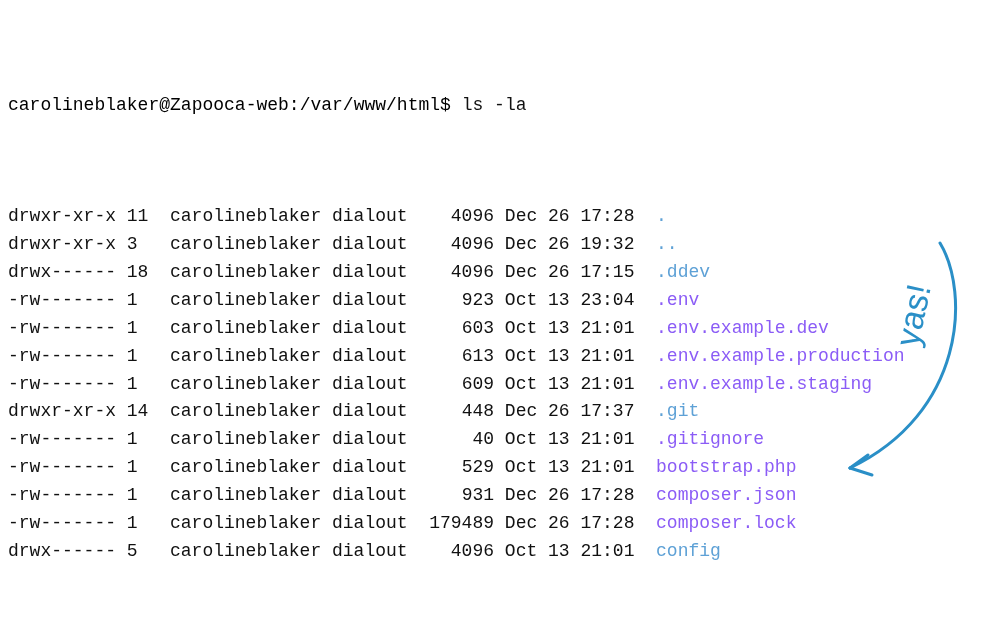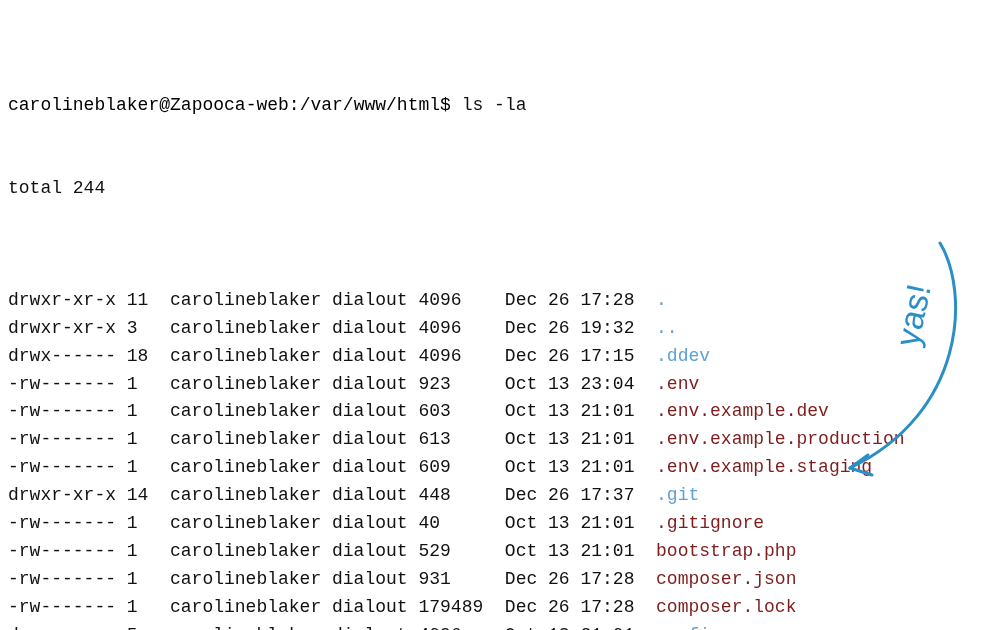--- a/index.html
+++ b/index.html
@@ -4,35 +4,34 @@
 <style>
   html,body{margin:0;padding:0;background:#fff;color:#111;font-family:ui-monospace,SFMono-Regular,Menlo,Consolas,"Liberation Mono",monospace;font-size:18px;line-height:1.55}
   .terminal{padding:8px 10px 8px 8px;white-space:pre;position:relative;width:1000px;height:630px;box-sizing:border-box;overflow:hidden}
   .line{display:block}
   .prompt{color:#000}
   .row{display:flex}
   .c-perms{width:11ch}
   .c-links{width:3ch;text-align:left}
   .c-user{width:15ch;padding-left:1ch}
   .c-group{width:8ch}
-  .c-size{width:7ch;text-align:left}
+  .c-size{width:7ch;text-align:right}
   .c-date{width:13ch;padding-left:1ch}
   .c-name{padding-left:1ch}
   .dir{color:#5ea1d6}
-  .plain{color:#7f1d1d}
+  .plain{color:#8b5cf6}
   .annotation{position:absolute;top:195px;right:20px;pointer-events:none}
   .annotation svg{overflow:visible}
 </style>
 </head>
 <body>
 
 <div class="terminal">
 
   <span class="line"><span class="prompt">carolineblaker@Zapooca-web:/var/www/html$ </span><span>ls -la</span></span>
-  <span class="line">total 244</span>
 
   <div id="file-list"><span class="line row"><span class="c-perms">drwxr-xr-x</span><span class="c-links">11</span><span class="c-user">carolineblaker</span><span class="c-group">dialout</span><span class="c-size">4096</span><span class="c-date">Dec 26 17:28</span><span class="c-name dir">.</span></span><span class="line row"><span class="c-perms">drwxr-xr-x</span><span class="c-links">3</span><span class="c-user">carolineblaker</span><span class="c-group">dialout</span><span class="c-size">4096</span><span class="c-date">Dec 26 19:32</span><span class="c-name dir">..</span></span><span class="line row"><span class="c-perms">drwx------</span><span class="c-links">18</span><span class="c-user">carolineblaker</span><span class="c-group">dialout</span><span class="c-size">4096</span><span class="c-date">Dec 26 17:15</span><span class="c-name dir">.ddev</span></span><span class="line row"><span class="c-perms">-rw-------</span><span class="c-links">1</span><span class="c-user">carolineblaker</span><span class="c-group">dialout</span><span class="c-size">923</span><span class="c-date">Oct 13 23:04</span><span class="c-name plain">.env</span></span><span class="line row"><span class="c-perms">-rw-------</span><span class="c-links">1</span><span class="c-user">carolineblaker</span><span class="c-group">dialout</span><span class="c-size">603</span><span class="c-date">Oct 13 21:01</span><span class="c-name plain">.env.example.dev</span></span><span class="line row"><span class="c-perms">-rw-------</span><span class="c-links">1</span><span class="c-user">carolineblaker</span><span class="c-group">dialout</span><span class="c-size">613</span><span class="c-date">Oct 13 21:01</span><span class="c-name plain">.env.example.production</span></span><span class="line row"><span class="c-perms">-rw-------</span><span class="c-links">1</span><span class="c-user">carolineblaker</span><span class="c-group">dialout</span><span class="c-size">609</span><span class="c-date">Oct 13 21:01</span><span class="c-name plain">.env.example.staging</span></span><span class="line row"><span class="c-perms">drwxr-xr-x</span><span class="c-links">14</span><span class="c-user">carolineblaker</span><span class="c-group">dialout</span><span class="c-size">448</span><span class="c-date">Dec 26 17:37</span><span class="c-name dir">.git</span></span><span class="line row"><span class="c-perms">-rw-------</span><span class="c-links">1</span><span class="c-user">carolineblaker</span><span class="c-group">dialout</span><span class="c-size">40</span><span class="c-date">Oct 13 21:01</span><span class="c-name plain">.gitignore</span></span><span class="line row"><span class="c-perms">-rw-------</span><span class="c-links">1</span><span class="c-user">carolineblaker</span><span class="c-group">dialout</span><span class="c-size">529</span><span class="c-date">Oct 13 21:01</span><span class="c-name plain">bootstrap.php</span></span><span class="line row"><span class="c-perms">-rw-------</span><span class="c-links">1</span><span class="c-user">carolineblaker</span><span class="c-group">dialout</span><span class="c-size">931</span><span class="c-date">Dec 26 17:28</span><span class="c-name plain">composer.json</span></span><span class="line row"><span class="c-perms">-rw-------</span><span class="c-links">1</span><span class="c-user">carolineblaker</span><span class="c-group">dialout</span><span class="c-size">179489</span><span class="c-date">Dec 26 17:28</span><span class="c-name plain">composer.lock</span></span><span class="line row"><span class="c-perms">drwx------</span><span class="c-links">5</span><span class="c-user">carolineblaker</span><span class="c-group">dialout</span><span class="c-size">4096</span><span class="c-date">Oct 13 21:01</span><span class="c-name dir">config</span></span></div>
 
   
 
   <div class="annotation">
     <svg width="150" height="290">
       <g stroke="#2a8fc7" stroke-width="3" fill="none" stroke-linecap="round">
 
         <path d="M110,20 C140,70 135,190 20,245"></path>

